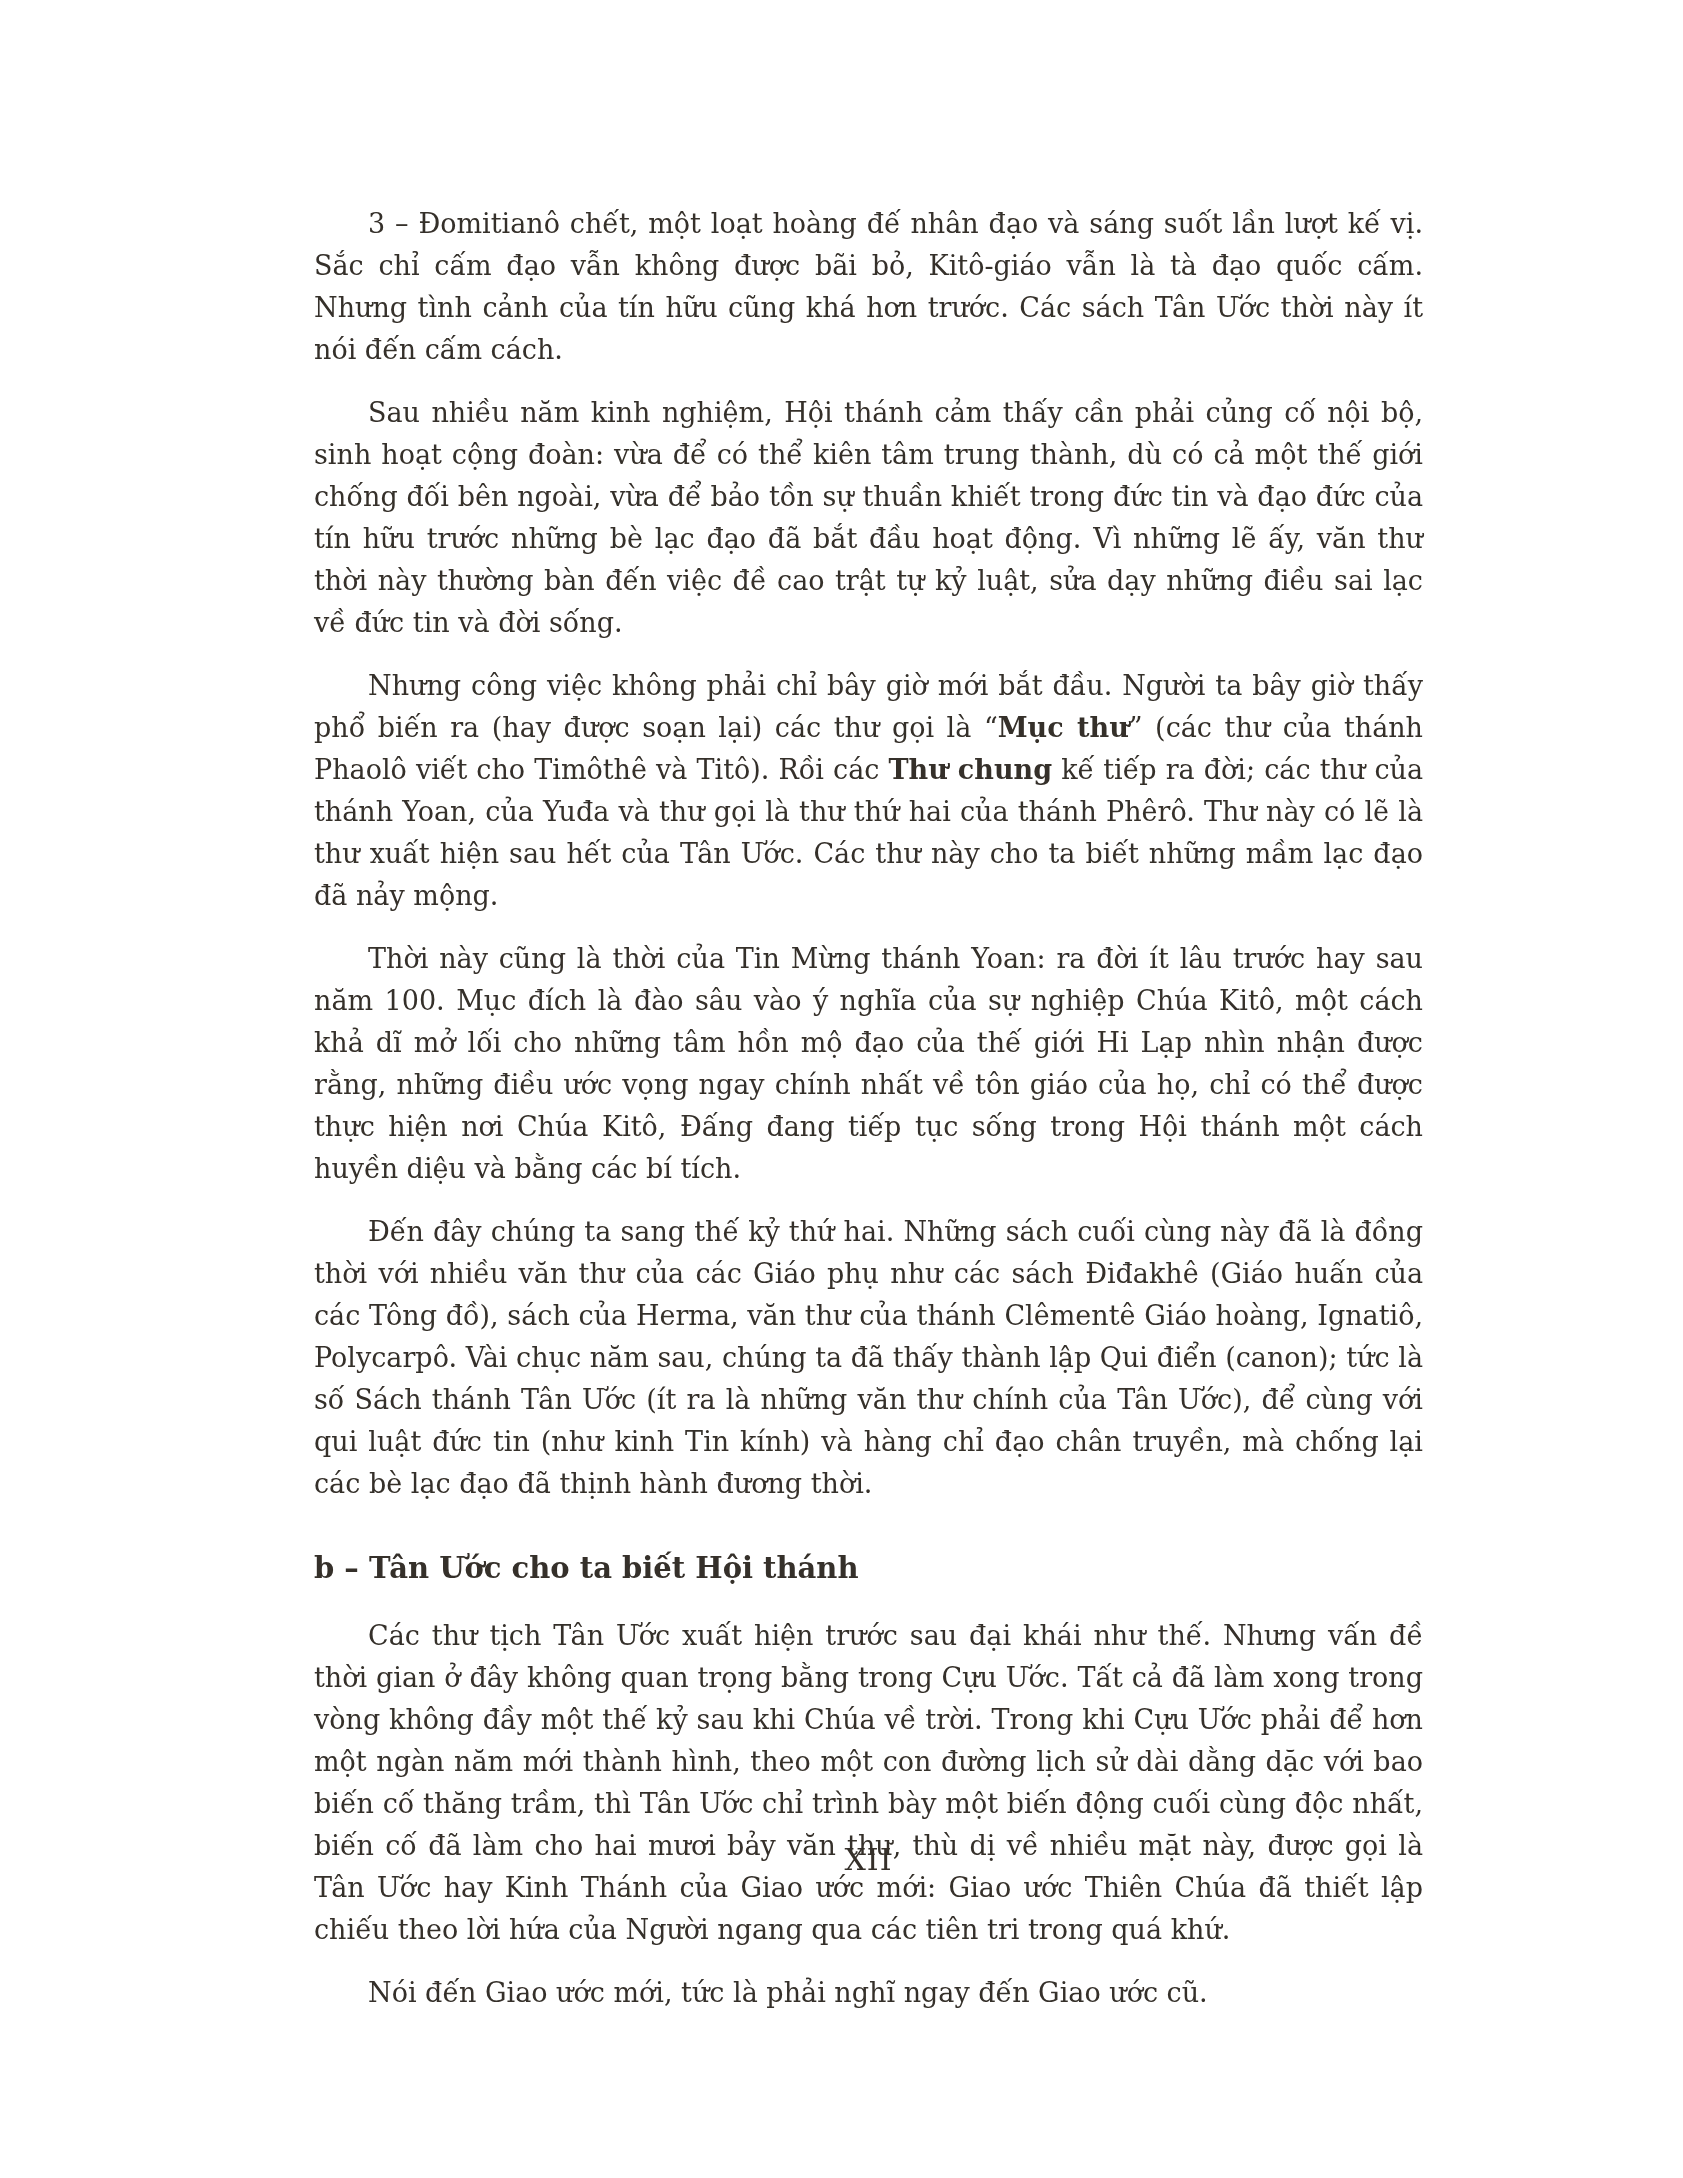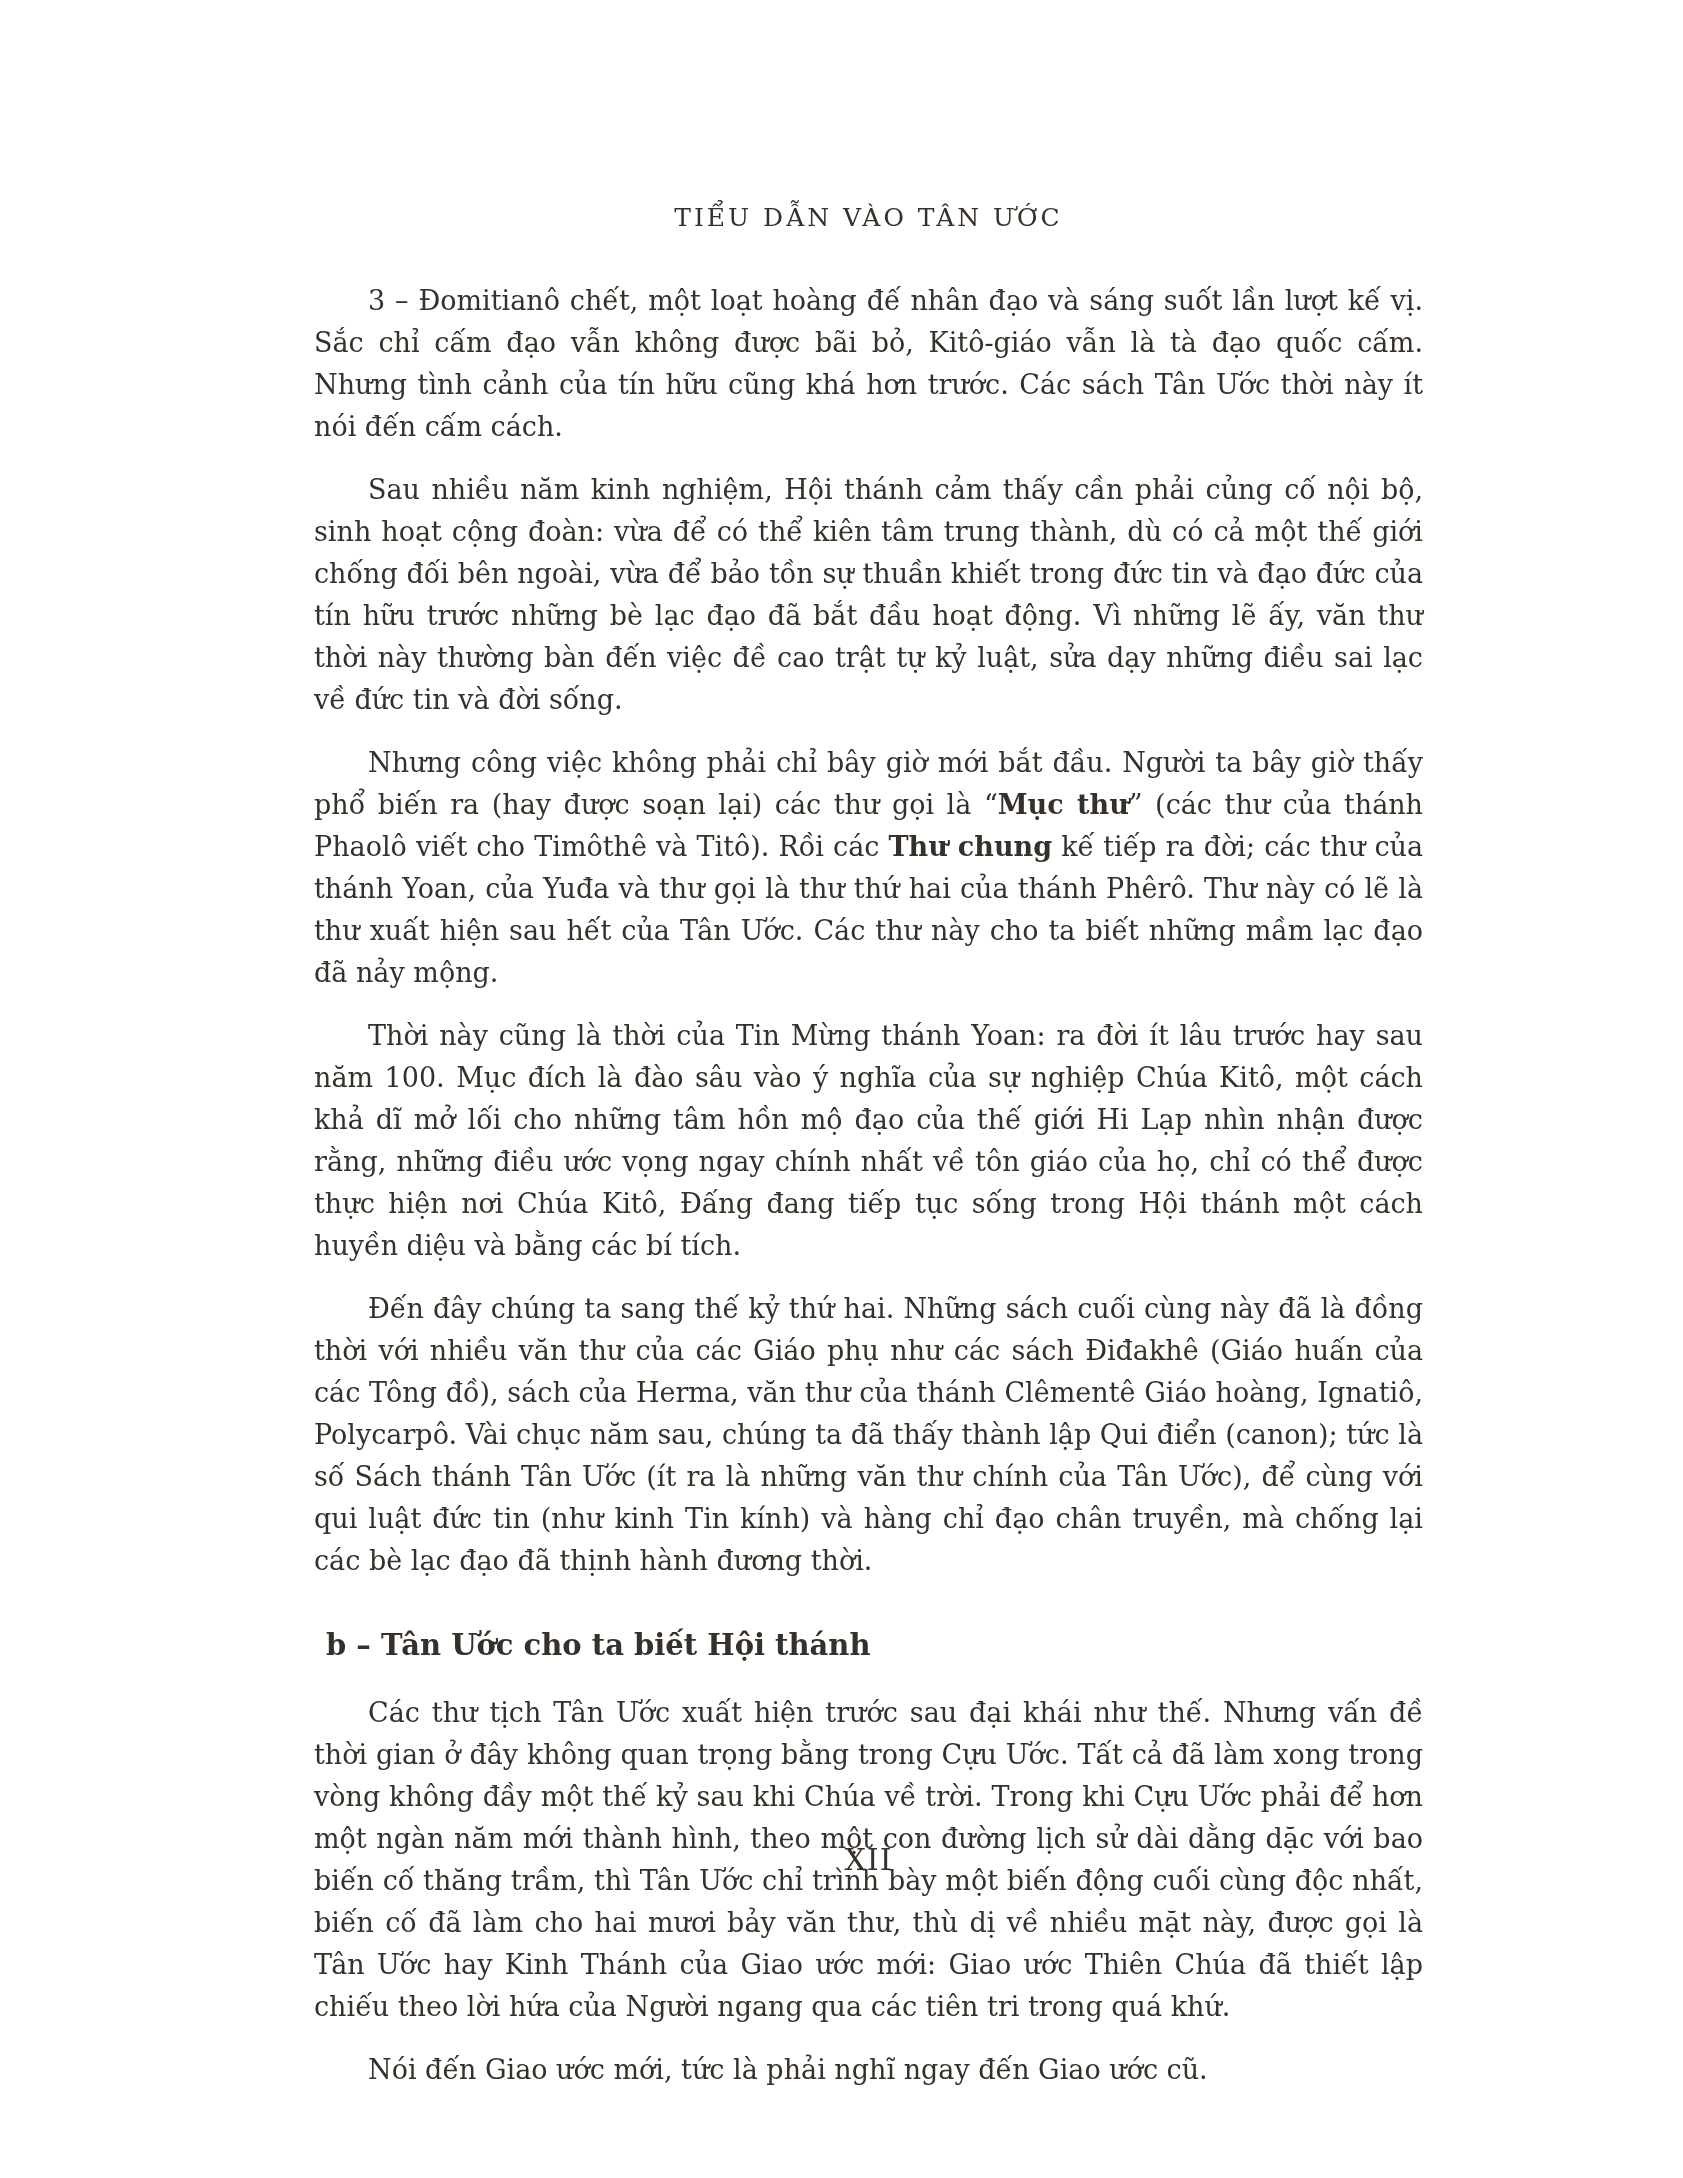--- a/index.html
+++ b/index.html
@@ -45,42 +45,41 @@
   .body-para .bold {
     font-weight: bold;
   }
   .section-heading {
     font-style: normal;
     font-size: 29px;
     font-weight: bold;
     line-height: 42px;
     text-align: left;
     text-indent: 0;
-    margin: 42px 0 26px 12px;
+    margin: 42px 0 26px 0;
   }
   .page-footer {
     position: absolute;
     left: 314px;
     top: 1842px;
     width: 1109px;
     text-align: center;
   }
   .page-number {
     font-style: normal;
     font-size: 30px;
     letter-spacing: 1px;
     color: #35302a;
   }
 </style>
 </head>
 <body>
 
 <div class="page">
   <div class="text-block">
-    <div class="running-header">TIỂU DẪN VÀO TÂN ƯỚC</div>
     <div id="paragraphs">
         <p class="body-para"><span>3 – Đomitianô chết, một loạt hoàng đế nhân đạo và sáng suốt lần lượt kế vị. Sắc chỉ cấm đạo vẫn không được bãi bỏ, Kitô-giáo vẫn là tà đạo quốc cấm. Nhưng tình cảnh của tín hữu cũng khá hơn trước. Các sách Tân Ước thời này ít nói đến cấm cách.</span></p>
         <p class="body-para"><span>Sau nhiều năm kinh nghiệm, Hội thánh cảm thấy cần phải củng cố nội bộ, sinh hoạt cộng đoàn: vừa để có thể kiên tâm trung thành, dù có cả một thế giới chống đối bên ngoài, vừa để bảo tồn sự thuần khiết trong đức tin và đạo đức của tín hữu trước những bè lạc đạo đã bắt đầu hoạt động. Vì những lẽ ấy, văn thư thời này thường bàn đến việc đề cao trật tự kỷ luật, sửa dạy những điều sai lạc về đức tin và đời sống.</span></p>
         <p class="body-para"><span>Nhưng công việc không phải chỉ bây giờ mới bắt đầu. Người ta bây giờ thấy phổ biến ra (hay được soạn lại) các thư gọi là “</span><span class="bold">Mục thư</span><span>” (các thư của thánh Phaolô viết cho Timôthê và Titô). Rồi các </span><span class="bold">Thư chung</span><span> kế tiếp ra đời; các thư của thánh Yoan, của Yuđa và thư gọi là thư thứ hai của thánh Phêrô. Thư này có lẽ là thư xuất hiện sau hết của Tân Ước. Các thư này cho ta biết những mầm lạc đạo đã nảy mộng.</span></p>
         <p class="body-para"><span>Thời này cũng là thời của Tin Mừng thánh Yoan: ra đời ít lâu trước hay sau năm 100. Mục đích là đào sâu vào ý nghĩa của sự nghiệp Chúa Kitô, một cách khả dĩ mở lối cho những tâm hồn mộ đạo của thế giới Hi Lạp nhìn nhận được rằng, những điều ước vọng ngay chính nhất về tôn giáo của họ, chỉ có thể được thực hiện nơi Chúa Kitô, Đấng đang tiếp tục sống trong Hội thánh một cách huyền diệu và bằng các bí tích.</span></p>
         <p class="body-para"><span>Đến đây chúng ta sang thế kỷ thứ hai. Những sách cuối cùng này đã là đồng thời với nhiều văn thư của các Giáo phụ như các sách Điđakhê (Giáo huấn của các Tông đồ), sách của Herma, văn thư của thánh Clêmentê Giáo hoàng, Ignatiô, Polycarpô. Vài chục năm sau, chúng ta đã thấy thành lập Qui điển (canon); tức là số Sách thánh Tân Ước (ít ra là những văn thư chính của Tân Ước), để cùng với qui luật đức tin (như kinh Tin kính) và hàng chỉ đạo chân truyền, mà chống lại các bè lạc đạo đã thịnh hành đương thời.</span></p>
         <p class="section-heading"><span>b – Tân Ước cho ta biết Hội thánh</span></p>
         <p class="body-para"><span>Các thư tịch Tân Ước xuất hiện trước sau đại khái như thế. Nhưng vấn đề thời gian ở đây không quan trọng bằng trong Cựu Ước. Tất cả đã làm xong trong vòng không đầy một thế kỷ sau khi Chúa về trời. Trong khi Cựu Ước phải để hơn một ngàn năm mới thành hình, theo một con đường lịch sử dài dằng dặc với bao biến cố thăng trầm, thì Tân Ước chỉ trình bày một biến động cuối cùng độc nhất, biến cố đã làm cho hai mươi bảy văn thư, thù dị về nhiều mặt này, được gọi là Tân Ước hay Kinh Thánh của Giao ước mới: Giao ước Thiên Chúa đã thiết lập chiếu theo lời hứa của Người ngang qua các tiên tri trong quá khứ.</span></p>
         <p class="body-para"><span>Nói đến Giao ước mới, tức là phải nghĩ ngay đến Giao ước cũ.</span></p>
       </div>

